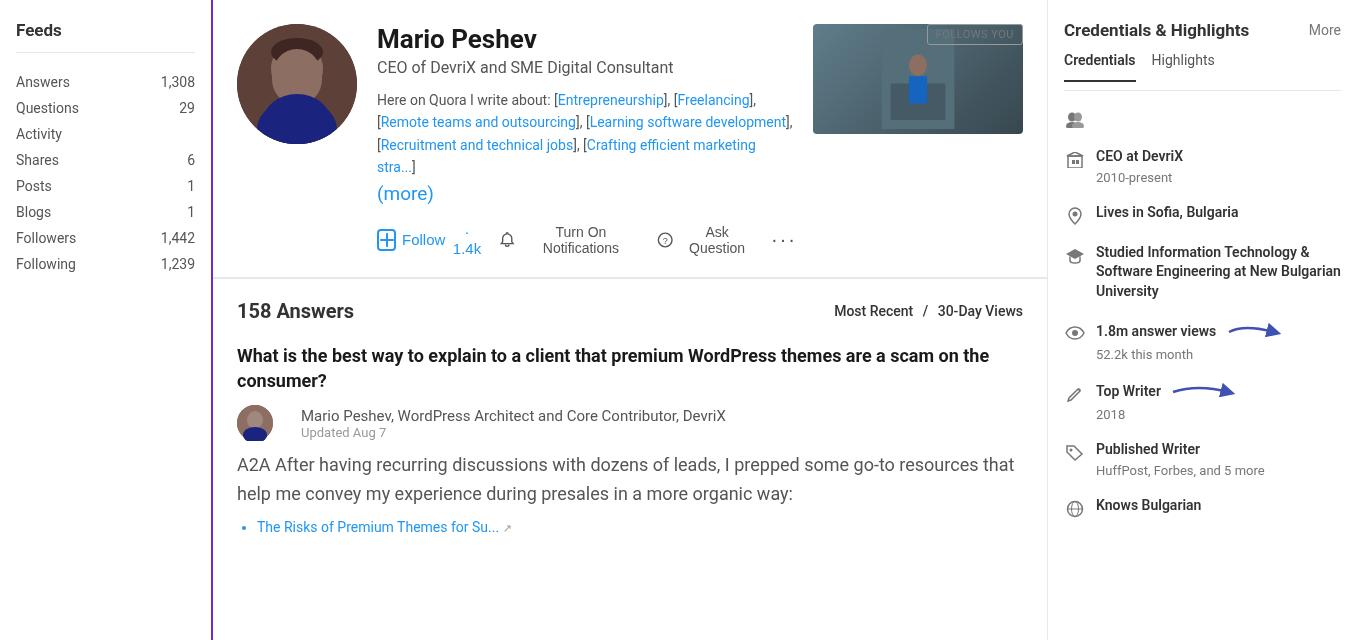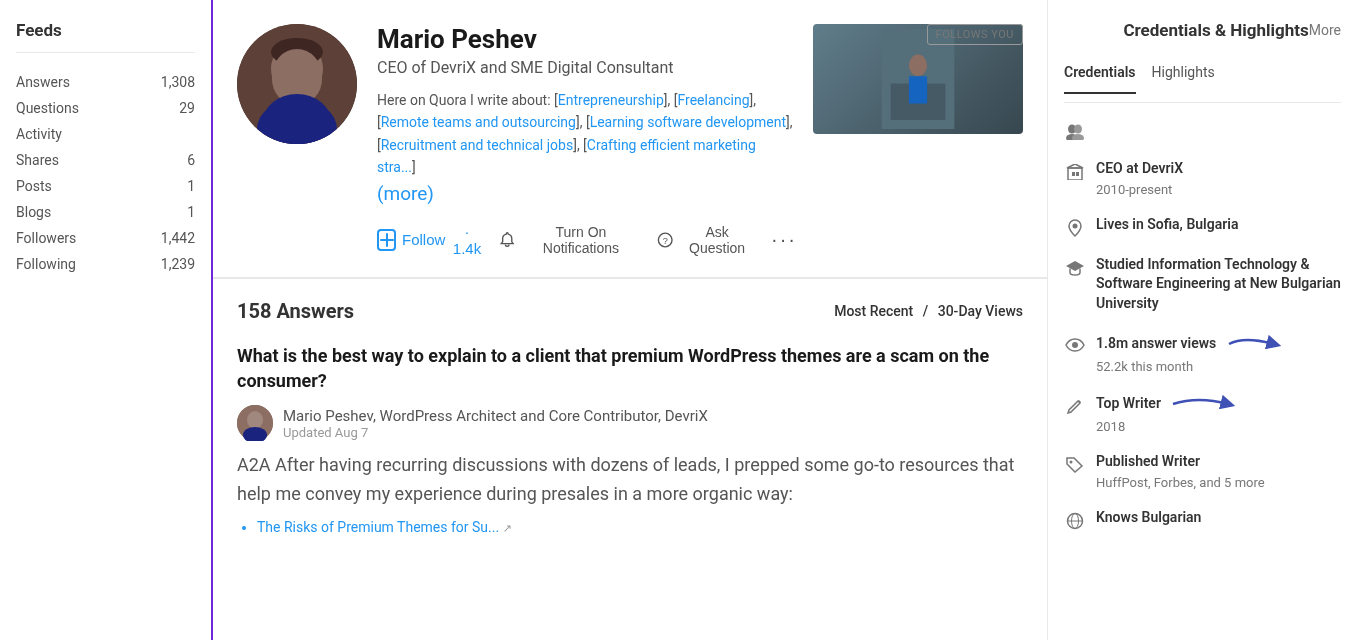--- a/index.html
+++ b/index.html
@@ -48,32 +48,32 @@
     .content-area { padding: 20px 24px; }
     .content-header { display: flex; justify-content: space-between; align-items: center; margin-bottom: 20px; }
     .answers-count { font-size: 20px; font-weight: 700; color: #333; }
     .sort-options { font-size: 14px; color: #555; }
     .sort-options span { color: #333; font-weight: 500; }
     .sort-divider { color: #999; margin: 0 6px; }
 
     
     .post-item { }
     .post-title { font-size: 18px; font-weight: 700; color: #1a1a1a; margin-bottom: 12px; line-height: 1.4; }
-    .post-author { display: flex; align-items: center; gap: 10px; margin-bottom: 10px; }
+    .post-author { display: flex; align-items: center; gap: 28px; margin-bottom: 10px; }
     .post-avatar { width: 36px; height: 36px; border-radius: 50%; background: #8d6e63; flex-shrink: 0; }
     .post-author-name { color: #555; }
     .post-date { color: #999; font-size: 13px; }
     .post-excerpt { font-size: 18px; color: #555; line-height: 1.6; }
     .post-link { color: #2196F3; text-decoration: none; }
     .bullet-list { margin: 10px 0 0 20px; }
     .bullet-list li { font-size: 14px; color: #2196F3; margin-bottom: 4px; }
 
     
     .right-sidebar { width: 310px; padding: 20px 16px; border-left: 1px solid #e8e8e8; flex-shrink: 0; }
-    .credentials-header { display: flex; justify-content: flex-end; align-items: center; margin-bottom: 16px; padding-bottom: 8px; }
+    .credentials-header { display: flex; justify-content: space-between; align-items: center; margin-bottom: 4px; padding-bottom: 8px; }
     .credentials-title { font-size: 17px; font-weight: 700; color: #333; }
     .credentials-more { font-size: 14px; color: #777; cursor: pointer; }
     .credentials-tabs { display: flex; gap: 16px; margin-bottom: 16px; border-bottom: 1px solid #e8e8e8; padding-bottom: 8px; }
     .cred-tab { font-size: 14px; color: #555; cursor: pointer; padding-bottom: 12px; }
     .cred-tab.active { color: #333; font-weight: 600; border-bottom: 2px solid #333; }
 
     .cred-item { display: flex; align-items: flex-start; gap: 10px; margin-bottom: 16px; }
     .cred-icon { width: 22px; height: 22px; flex-shrink: 0; margin-top: 2px; display: flex; align-items: center; justify-content: center; color: #777; font-size: 16px; }
     .cred-content { font-size: 14px; }
     .cred-title { font-weight: 600; color: #333; margin-bottom: 2px; line-height: 1.4; }

